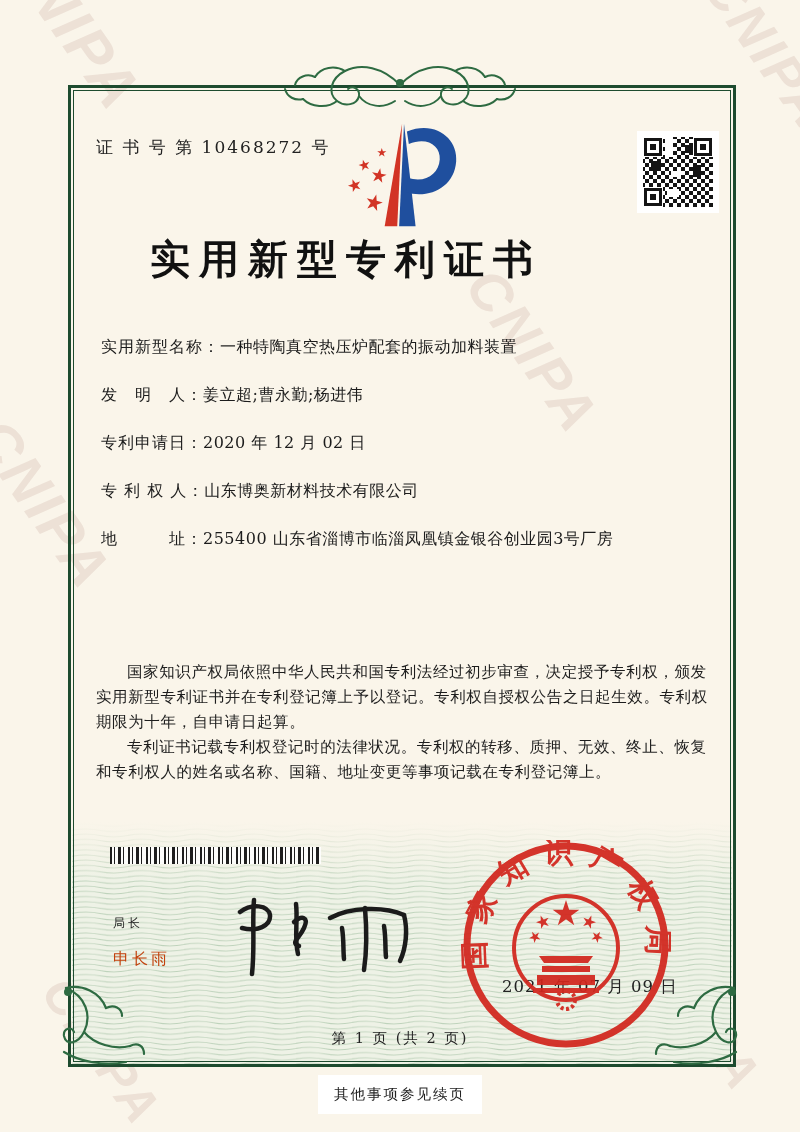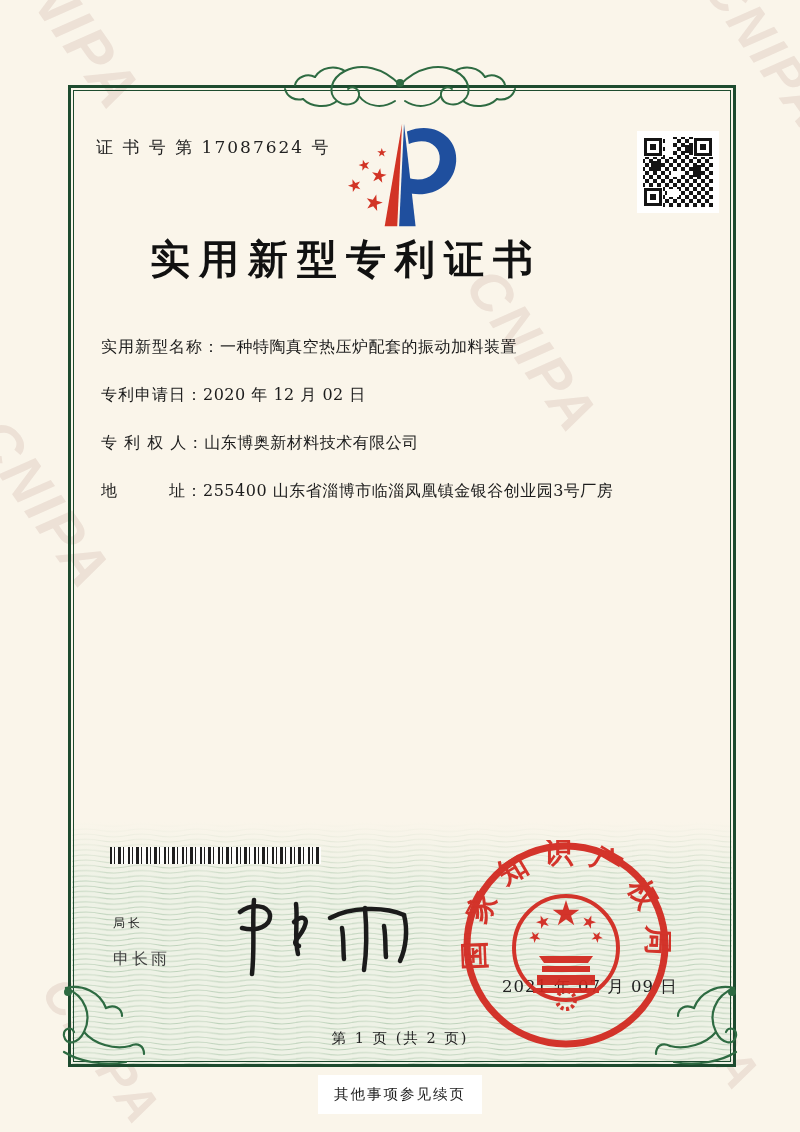--- a/index.html
+++ b/index.html
@@ -77,21 +77,21 @@
   .barcode{
     position:absolute;left:110px;top:847px;width:211px;height:17px;
     background:repeating-linear-gradient(90deg,
       #1e1e1e 0 2px,rgba(255,255,255,.85) 2px 4px,
       #1e1e1e 4px 5px,rgba(255,255,255,.85) 5px 8px,
       #1e1e1e 8px 11px,rgba(255,255,255,.85) 11px 13px,
       #1e1e1e 13px 14px,rgba(255,255,255,.85) 14px 18px);
   }
   
   .signer-title{position:absolute;left:113px;top:915px;font-size:12px;color:#222;letter-spacing:3px;}
-  .signer-name{position:absolute;left:113px;top:949px;font-size:16px;color:#404040;letter-spacing:3px;}
+  .signer-name{position:absolute;left:113px;top:949px;font-size:16px;color:#c2410c;letter-spacing:3px;}
   .sig{position:absolute;left:232px;top:888px;}
   
   .seal-date{
     position:absolute;left:502px;top:976px;
     font-size:16.5px;color:#222;letter-spacing:1px;z-index:4;white-space:nowrap;
   }
   .seal{position:absolute;left:461px;top:840px;z-index:5;opacity:.93;}
   
   .page-ind{
     position:absolute;left:0;top:1029px;width:800px;text-align:center;
@@ -152,21 +152,21 @@
   </svg>
   <svg class="ornament orn-br" width="92" height="96" viewBox="0 0 92 96">
     <g stroke="#2e6b42" fill="none" stroke-width="2.2" stroke-linecap="round" transform="translate(92,0) scale(-1,1)">
       <path d="M10,6 C30,14 36,34 28,50 C22,62 10,64 8,54 C7,46 16,44 18,50"></path>
       <path d="M10,6 C26,2 44,10 50,26 M28,50 C38,62 58,68 74,64 M8,70 C24,80 48,84 70,80"></path>
       <path d="M50,26 C58,22 66,26 66,34 M74,64 C82,60 88,64 88,72"></path>
       <circle cx="12" cy="10" r="4" fill="#2e6b42" stroke="none"></circle>
     </g>
   </svg>
 
-  <div class="cert-no">证 书 号 第 17087624 号</div>
+  <div class="cert-no">证 书 号 第 10468272 号</div>
 
   <svg class="logo" width="136" height="114" viewBox="0 0 140 118">
     <defs>
       <path id="st" d="M0,-1 L0.225,-0.31 0.951,-0.31 0.363,0.118 0.588,0.809 0,0.382 -0.588,0.809 -0.363,0.118 -0.951,-0.31 -0.225,-0.31 Z"></path>
     </defs>
 
     <polygon points="70,8 82,114 65,114" fill="#1f4f9e"></polygon>
     <path d="M73,16 C103,4 126,24 124,47 C122,74 96,86 72,79 L74,64 C92,70 106,60 107,45 C108,30 93,21 75,29 Z" fill="#1f4f9e"></path>
 
     <polygon points="68,8 63,114 50,114" fill="#d23425"></polygon>
@@ -214,30 +214,37 @@
     </g>
   </svg>
 
   <div class="title">实用新型专利证书</div>
 
   <div class="fields">
     <div class="frow">
       <span class="lab">实用新型名称：</span><span class="val">一种特陶真空热压炉配套的振动加料装置</span>
     </div>
     <div class="frow">
+      <span class="lab">发　明　人：</span><span class="val">姜立超;曹永勤;杨进伟</span>
+    </div>
+    <div class="frow">
       <span class="lab">专利申请日：</span><span class="val">2020 年 12 月 02 日</span>
     </div>
     <div class="frow">
       <span class="lab">专 利 权 人：</span><span class="val">山东博奥新材料技术有限公司</span>
     </div>
     <div class="frow">
       <span class="lab">地　　　址：</span><span class="val">255400 山东省淄博市临淄凤凰镇金银谷创业园3号厂房</span>
     </div>
   </div>
 
+  <div class="bodytext">
+    <p>国家知识产权局依照中华人民共和国专利法经过初步审查，决定授予专利权，颁发实用新型专利证书并在专利登记簿上予以登记。专利权自授权公告之日起生效。专利权期限为十年，自申请日起算。</p>
+    <p>专利证书记载专利权登记时的法律状况。专利权的转移、质押、无效、终止、恢复和专利权人的姓名或名称、国籍、地址变更等事项记载在专利登记簿上。</p>
+  </div>
 
   <div class="barcode"></div>
 
   <div class="signer-title">局长</div>
   <div class="signer-name">申长雨</div>
   <svg class="sig" width="190" height="92" viewBox="0 0 190 92">
     <g stroke="#1b1b1b" fill="none" stroke-width="4.5" stroke-linecap="round" stroke-linejoin="round">
       <path d="M22,12 C20,34 23,58 20,86"></path>
       <path d="M8,24 C20,15 36,17 38,27 C39,38 25,44 10,40"></path>
       <path d="M62,34 C70,27 77,29 72,40 C67,51 58,55 67,58"></path>

